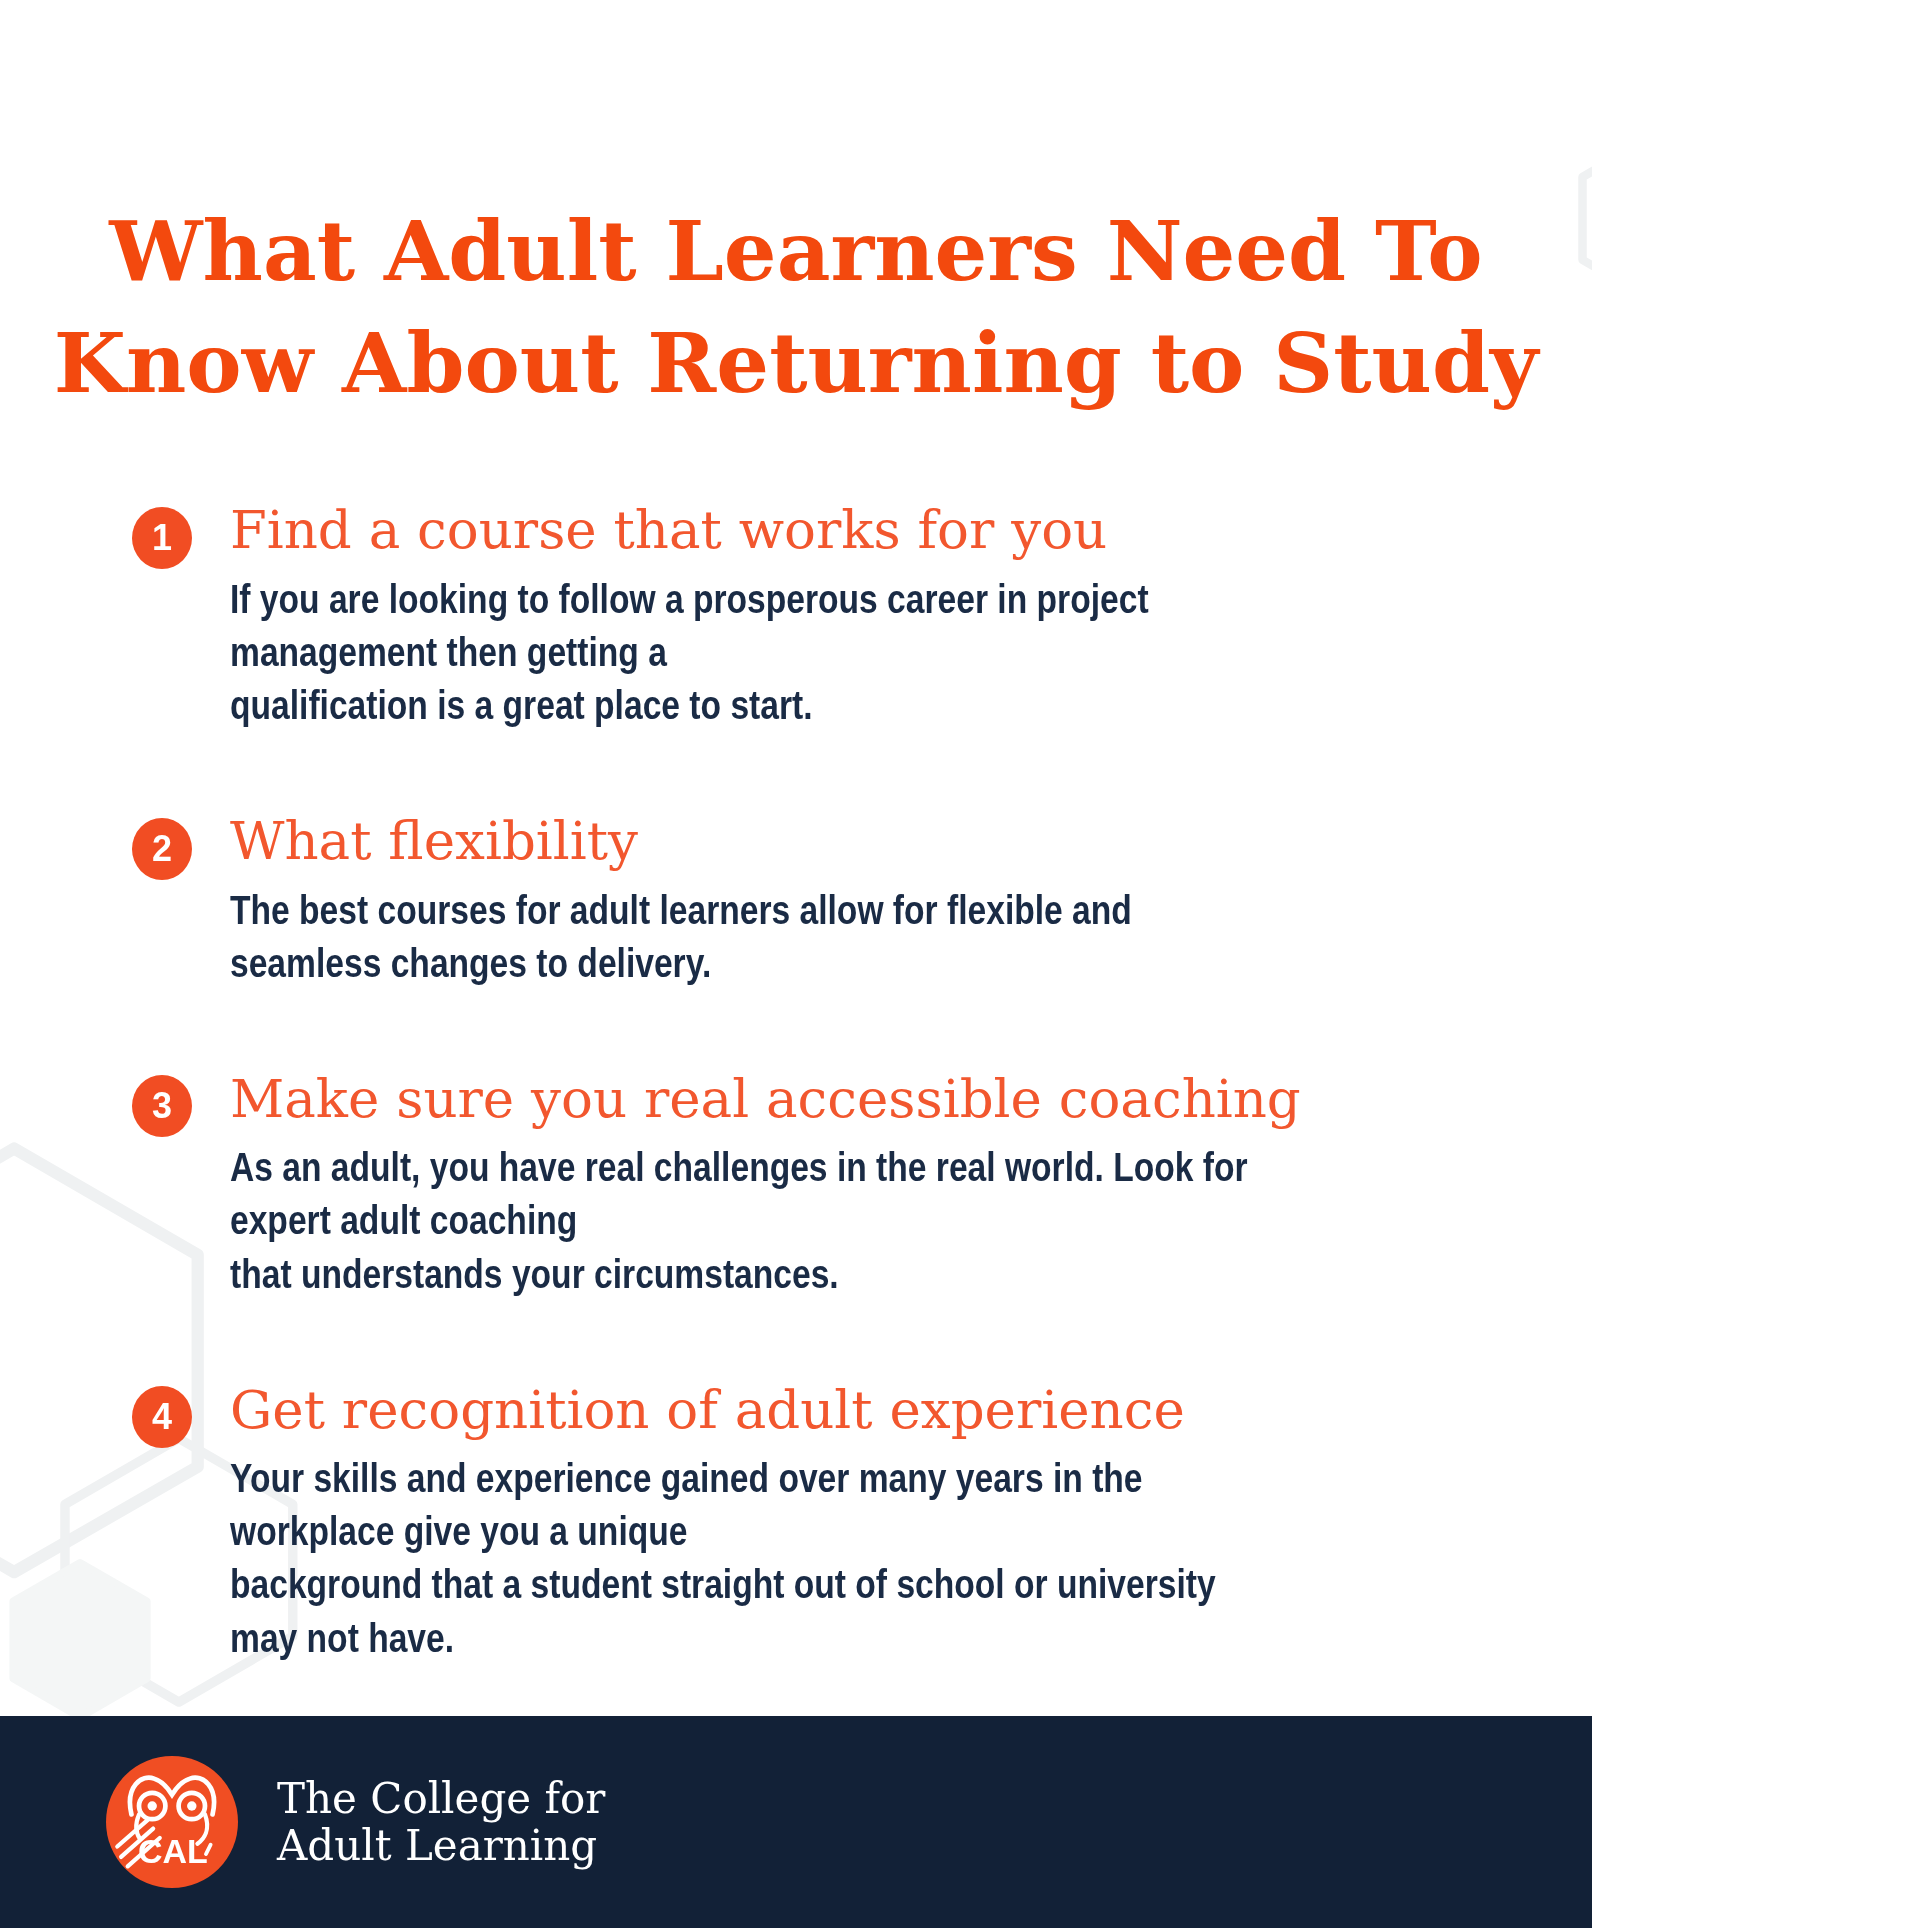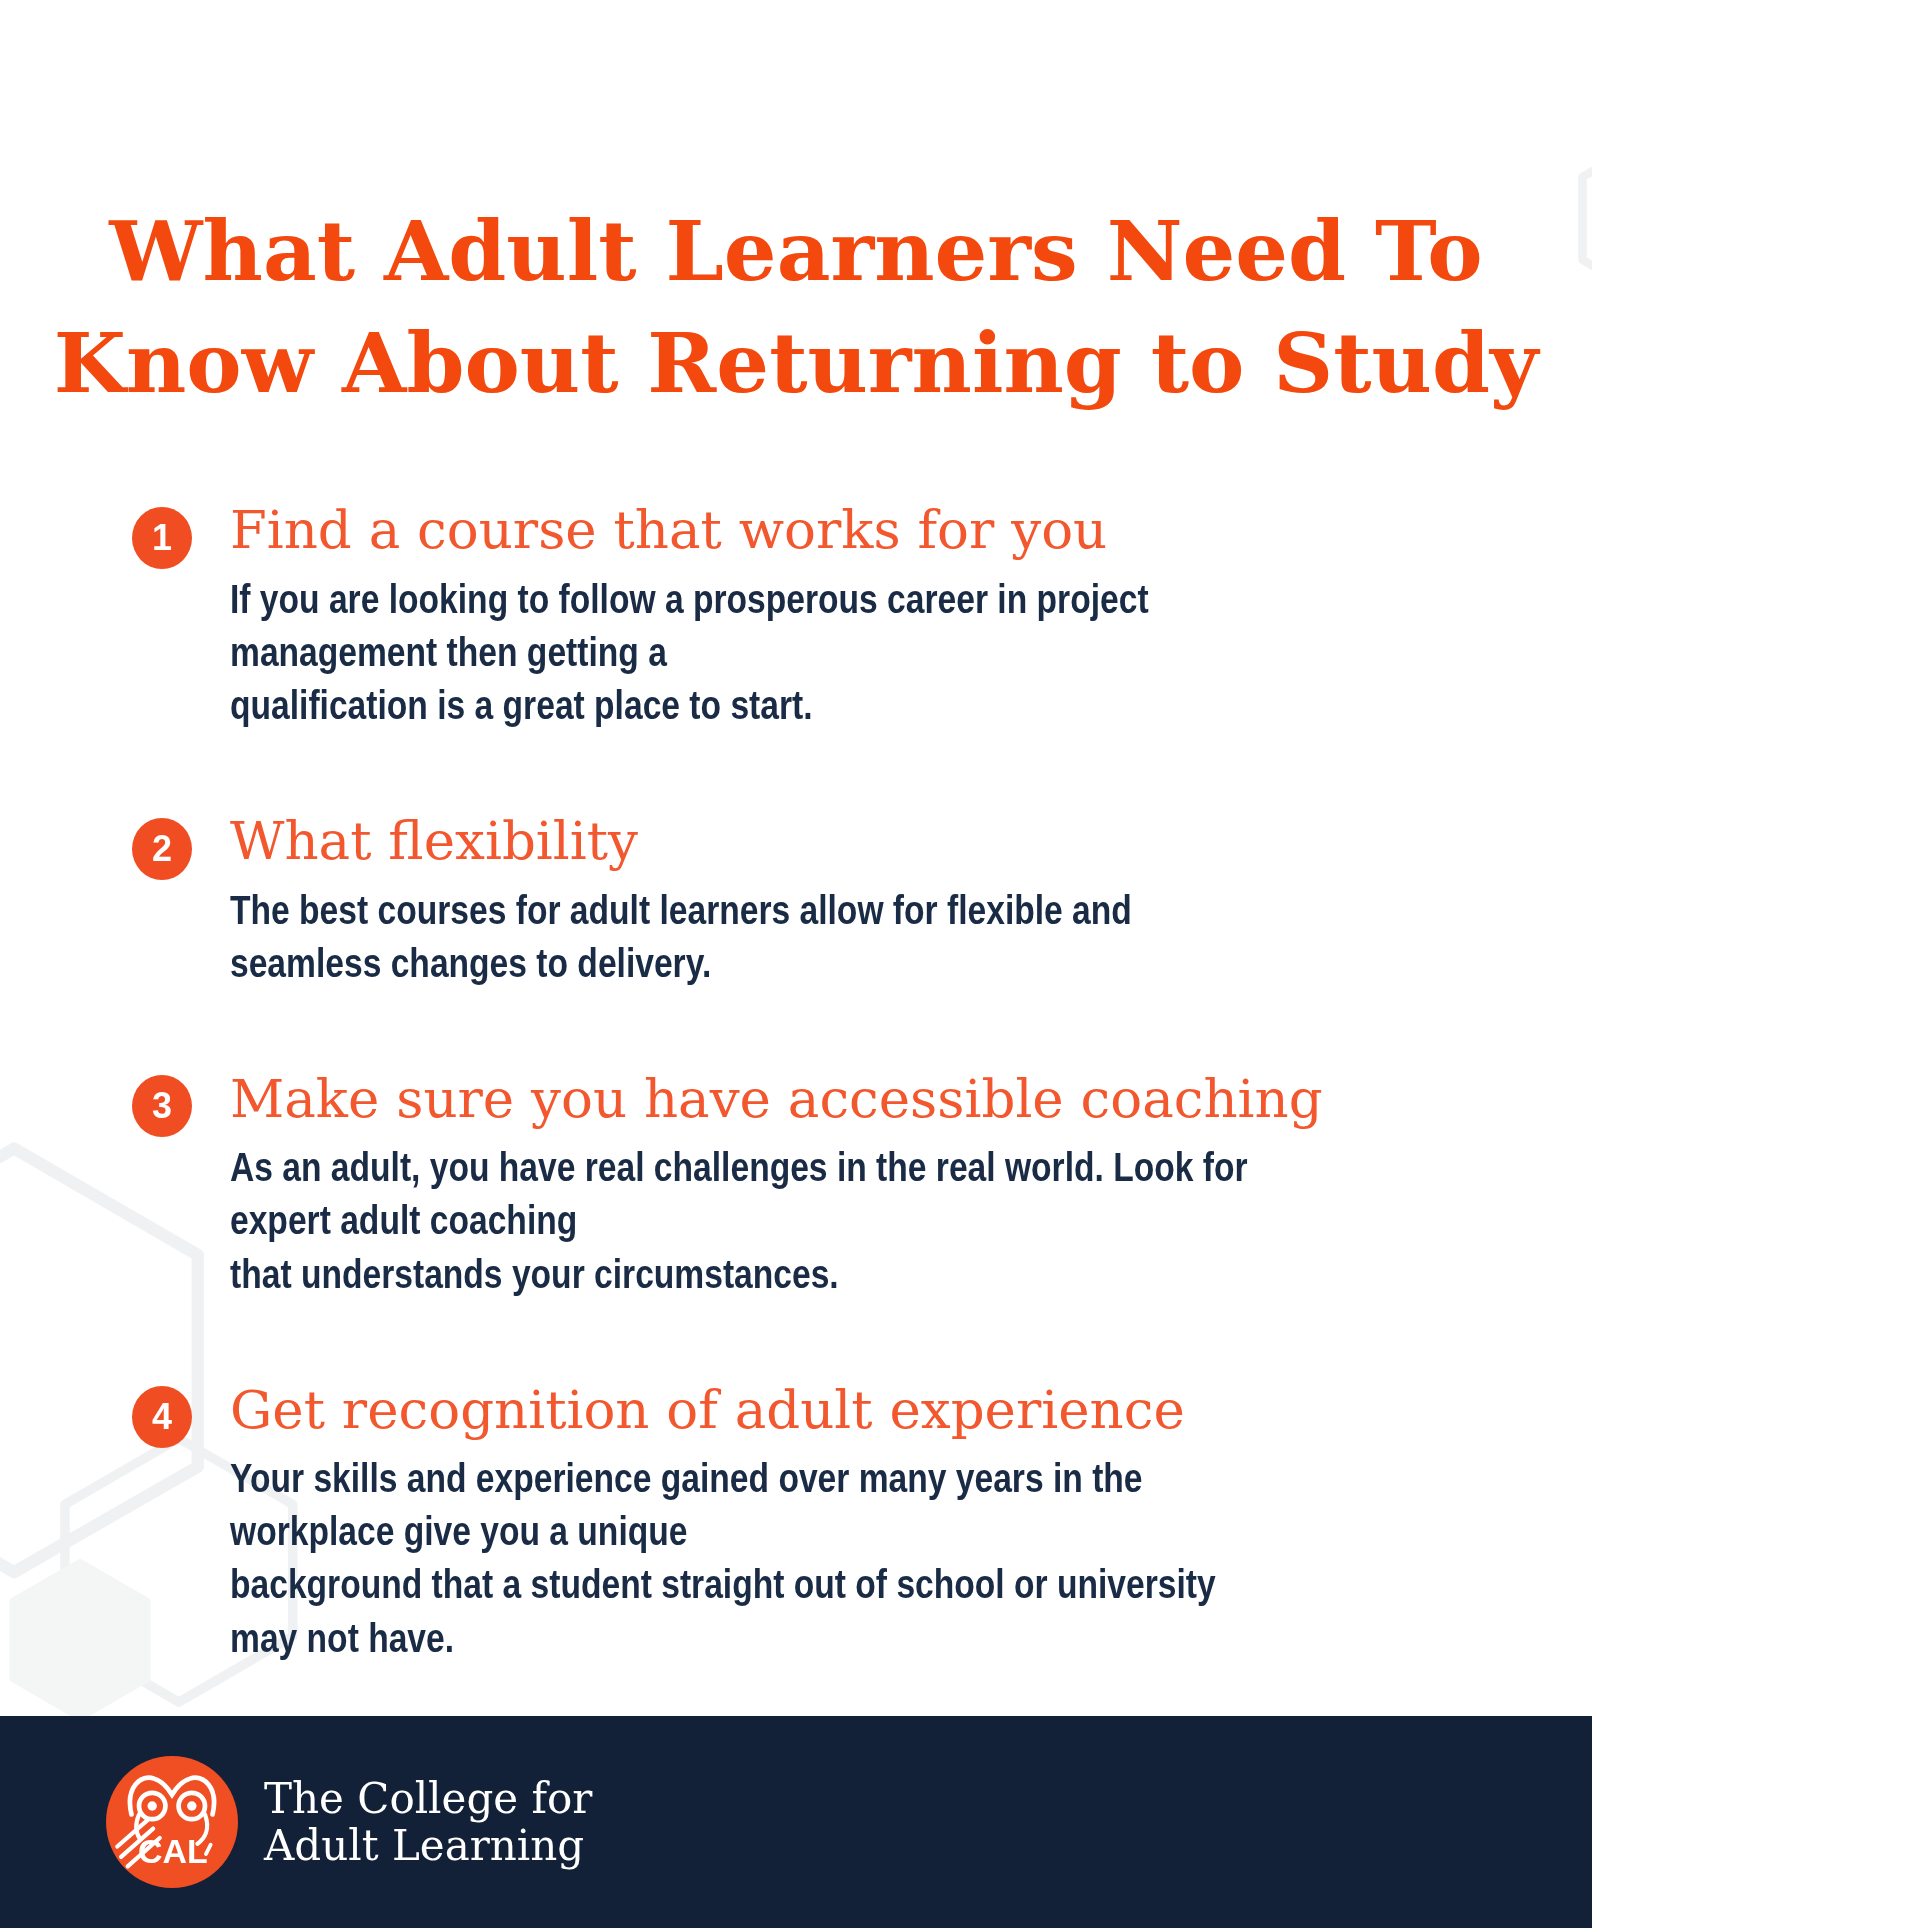--- a/index.html
+++ b/index.html
@@ -90,21 +90,21 @@
   }
   .logo-circle{
     position:relative;
     width:132px;height:132px;
     border-radius:50%;
     background:var(--accent-orange);
     flex:0 0 auto;
   }
   .logo-circle svg{position:absolute;inset:0;}
   .org-name{
-    margin-left:26px;
+    margin-left:39px;
     color:var(--white);
     font-family:"DejaVu Serif","Liberation Serif",serif;
     font-size:42px;
     line-height:1.12;
     white-space:pre-line;
   }
 </style>
 </head>
 <body>
 
@@ -142,21 +142,21 @@
         <div class="badge">2</div>
         <div class="item-text">
           <div class="item-heading">What flexibility</div>
           <div class="item-body">The best courses for adult learners allow for flexible and seamless changes to delivery.</div>
         </div>
       </div>
 
       <div class="item">
         <div class="badge">3</div>
         <div class="item-text">
-          <div class="item-heading">Make sure you have accessible coaching</div>
+          <div class="item-heading">Make sure you real accessible coaching</div>
           <div class="item-body">As an adult, you have real challenges in the real world. Look for expert adult coaching
 that understands your circumstances.</div>
         </div>
       </div>
 
       <div class="item">
         <div class="badge">4</div>
         <div class="item-text">
           <div class="item-heading">Get recognition of adult experience</div>
           <div class="item-body">Your skills and experience gained over many years in the workplace give you a unique

